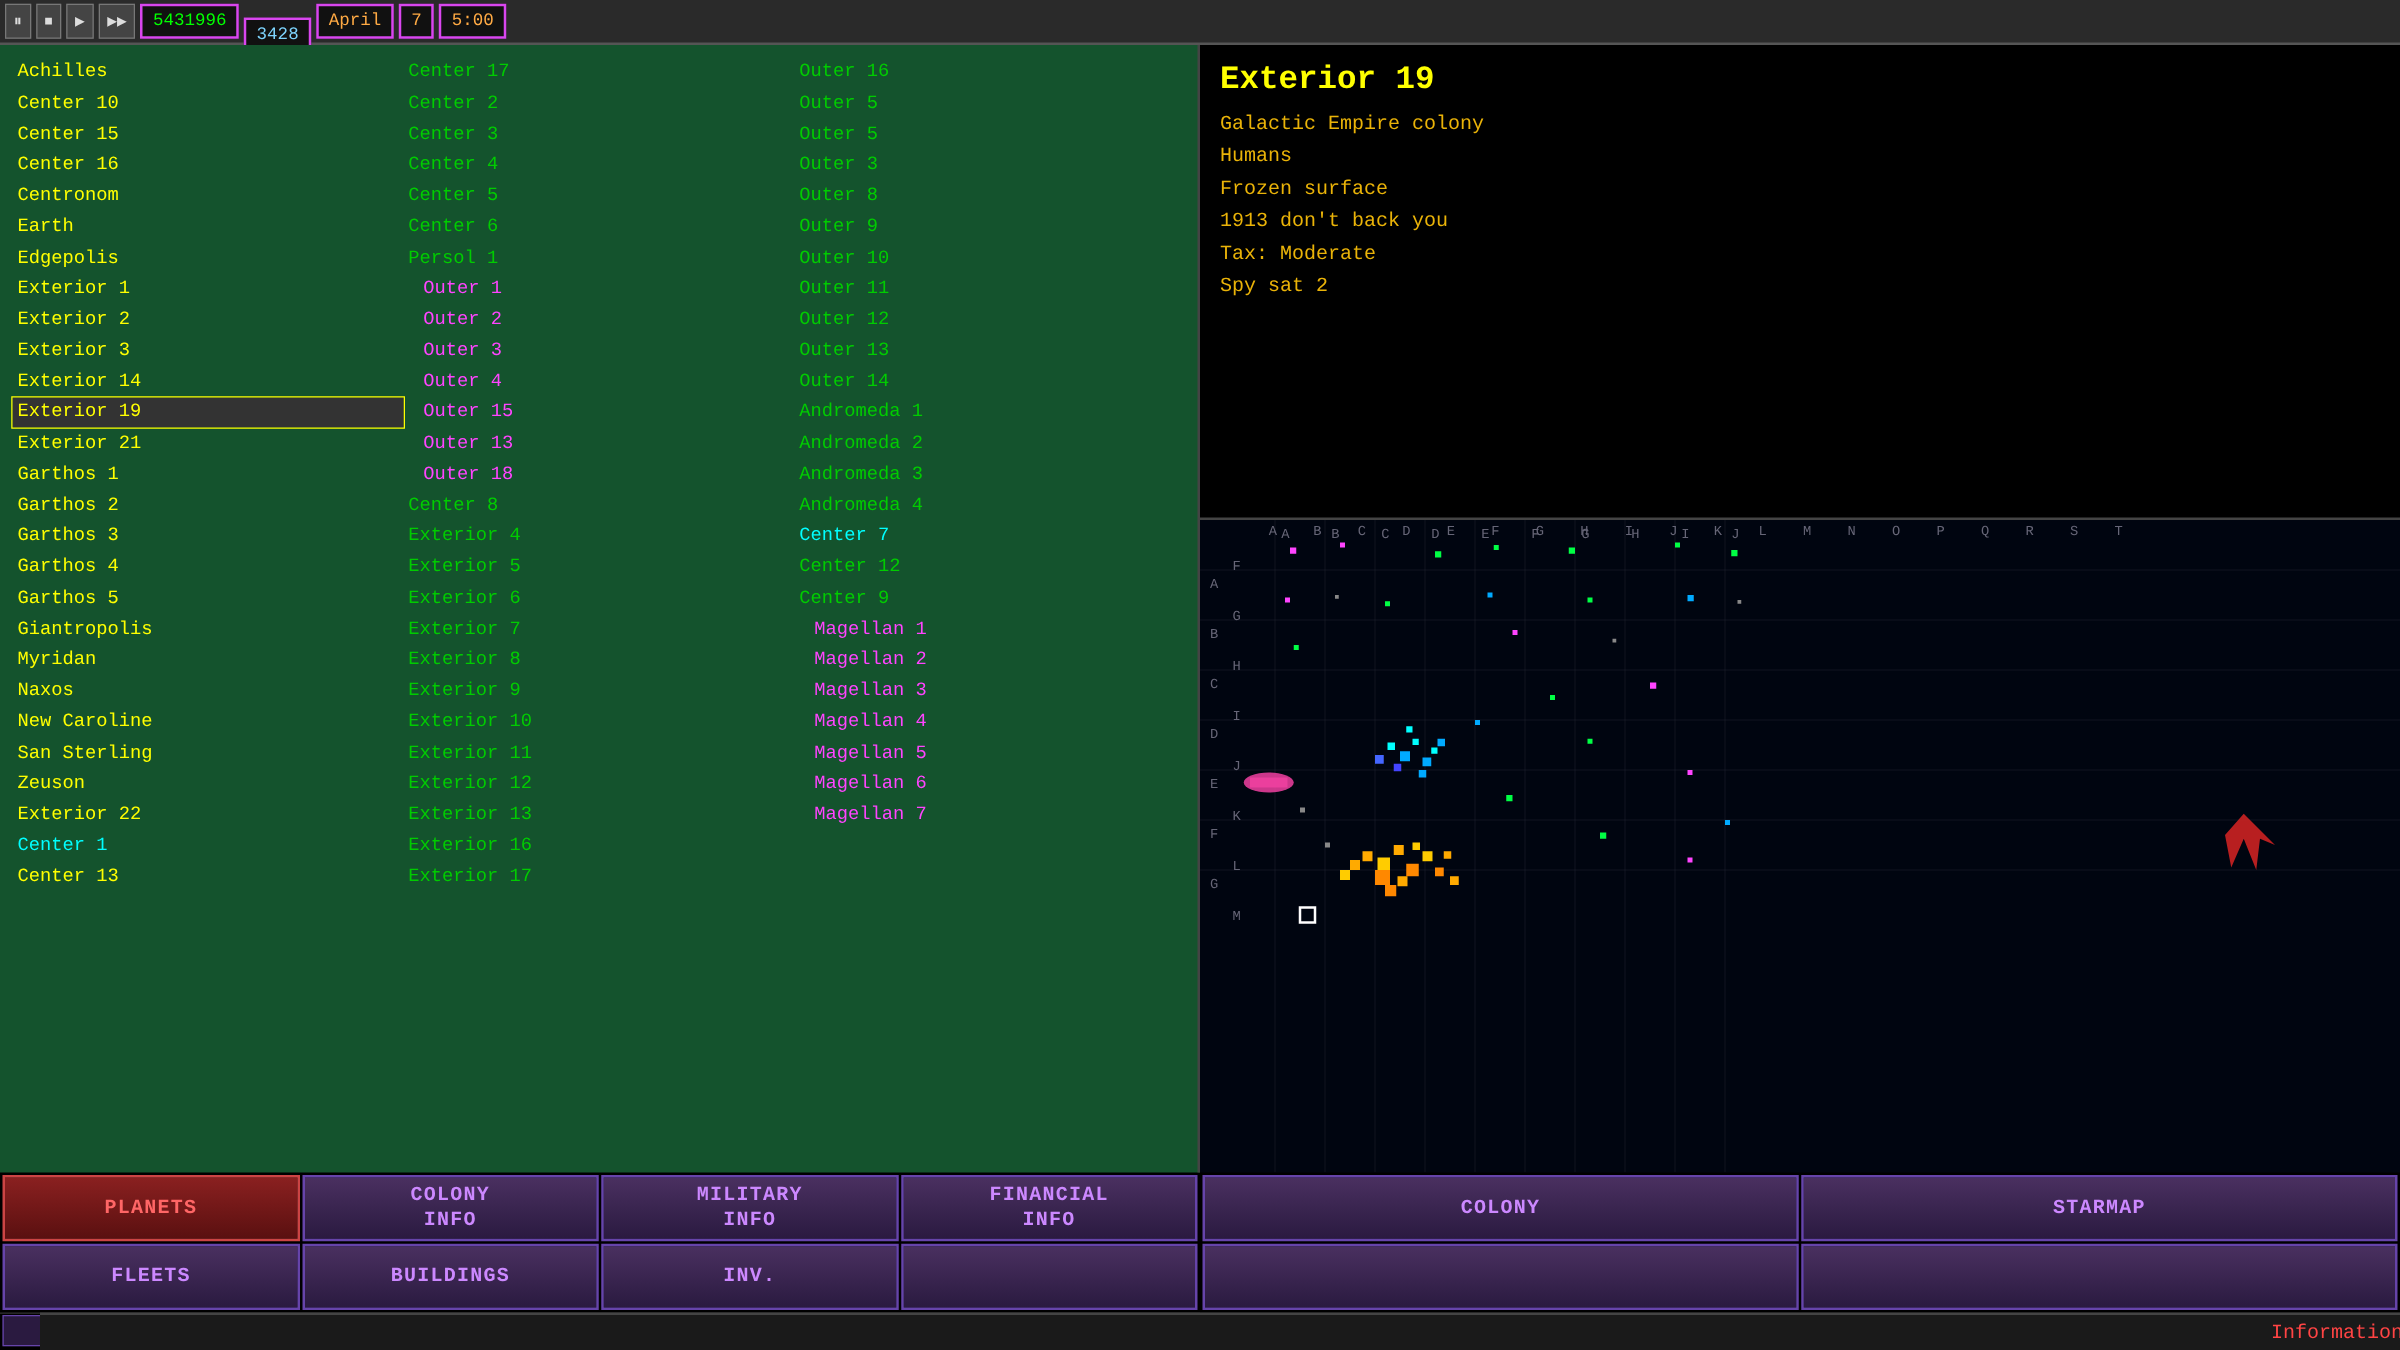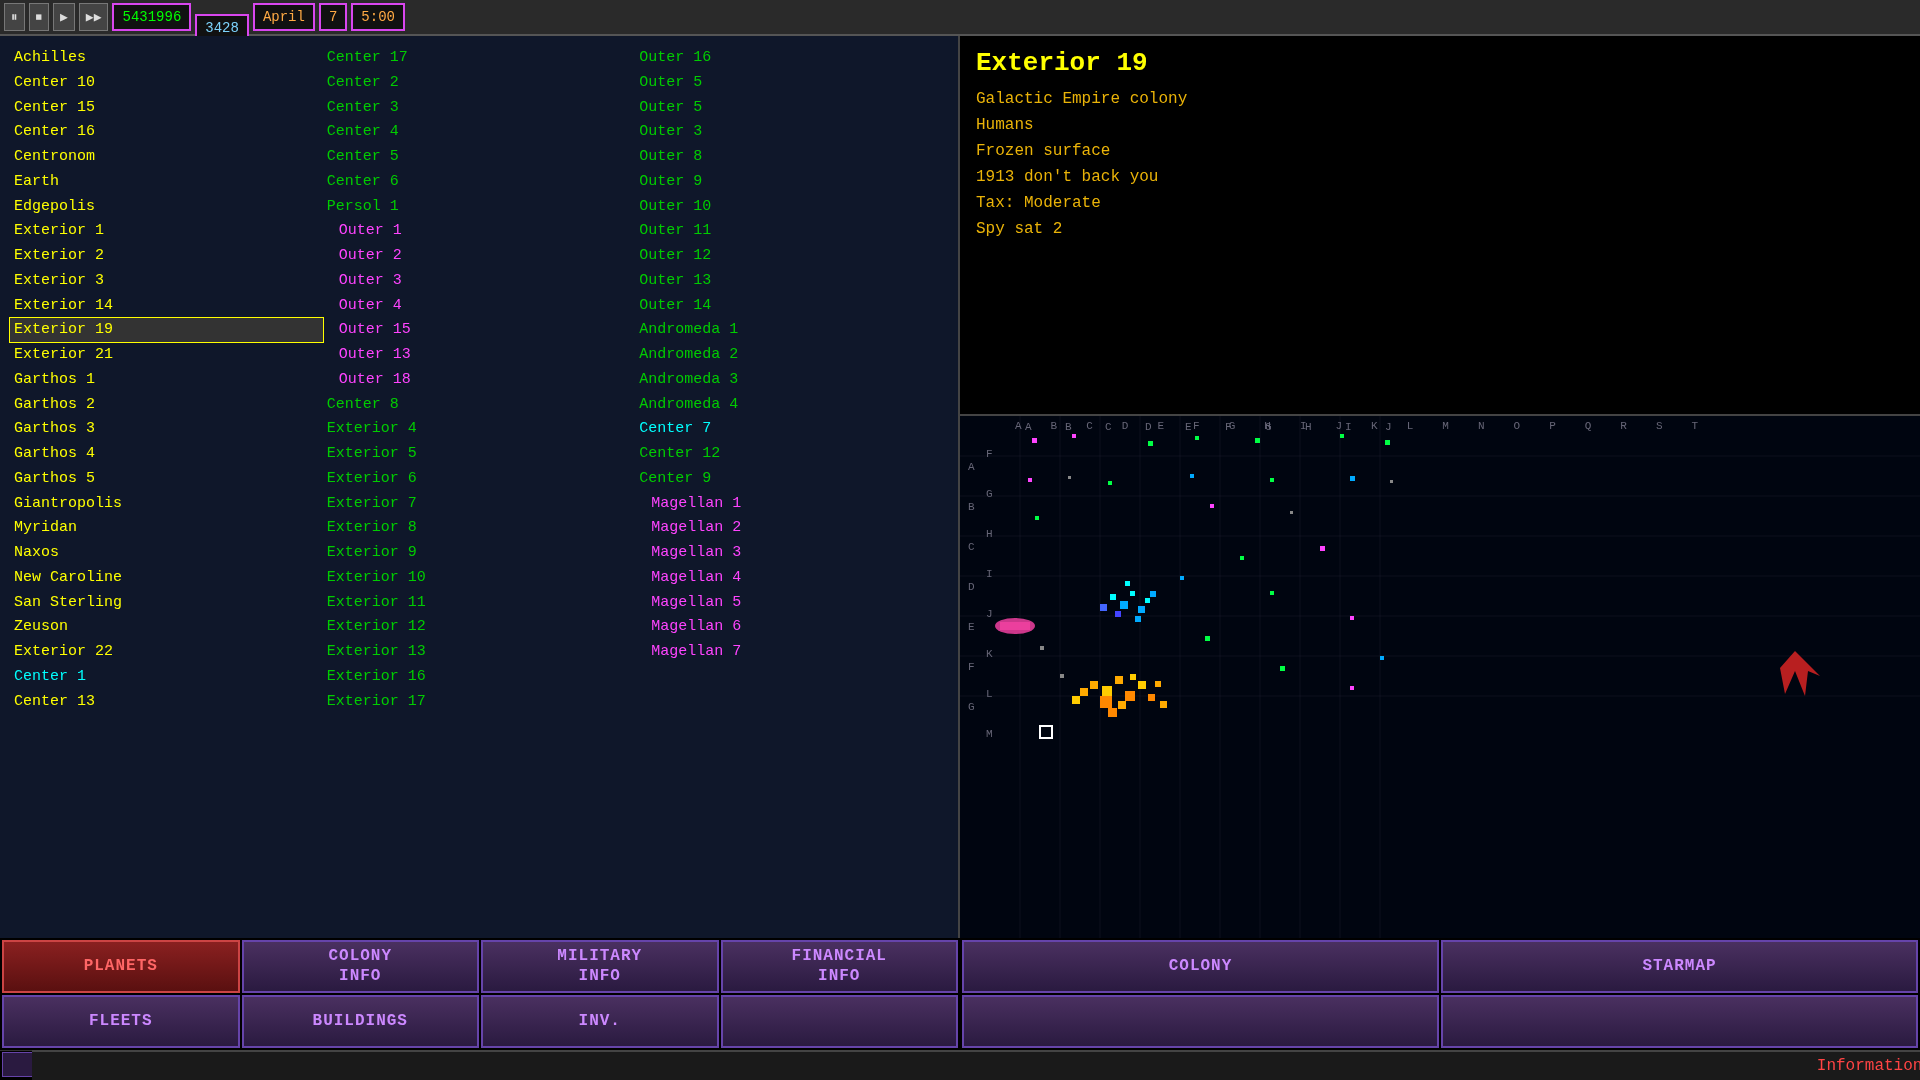--- a/index.html
+++ b/index.html
@@ -54,21 +54,21 @@
       display: flex;
       width: 100%;
       height: calc(100% - 36px - 36px - 30px);
       position: absolute;
       top: 36px;
     }
 
     
     #planet-list {
       flex: 0 0 960px;
-      background: #0f172a;
+      background: #14532d;
       border-right: 2px solid #444;
       overflow: hidden;
       padding: 10px;
     }
 
     .planet-columns {
       display: flex;
       gap: 0;
       height: 100%;
     }

